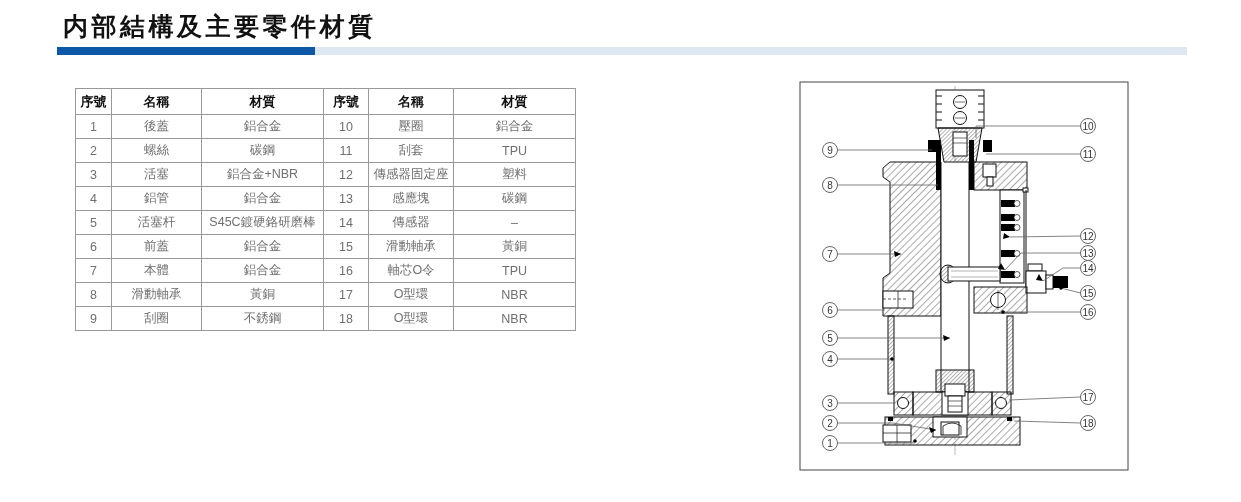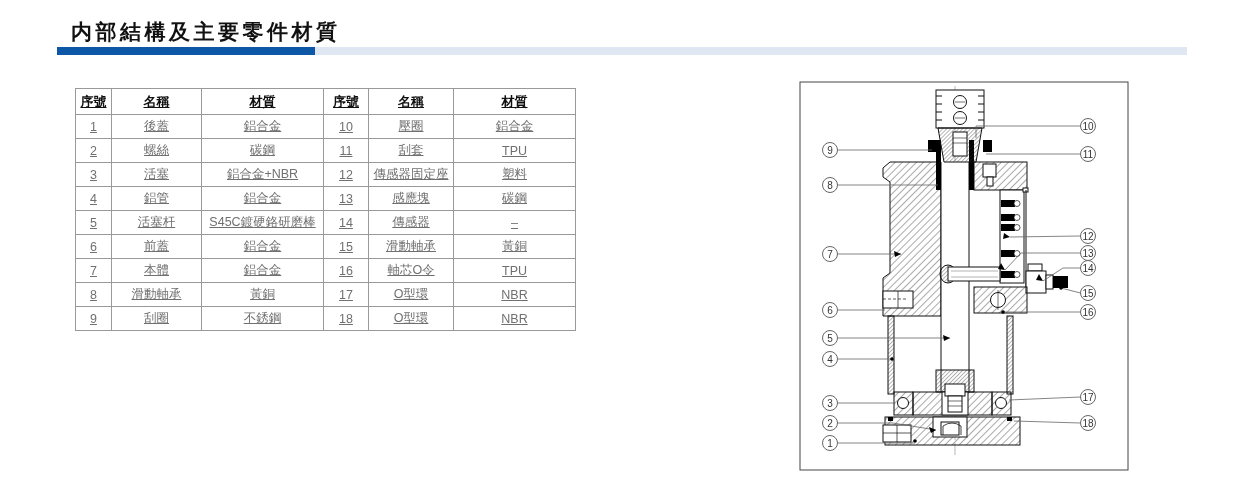--- a/index.html
+++ b/index.html
@@ -2,35 +2,35 @@
 <html style="--bar_dark: #0d57a7; --bar_light: #dfe7f2;"><head>
 <meta charset="utf-8">
 <style>
   html,body{margin:0;padding:0;}
   body{
     width:1241px;height:502px;position:relative;background:#fff;
     font-family:"Liberation Sans","DejaVu Sans",sans-serif;
     -webkit-font-smoothing:antialiased;
   }
   .page-title{
-    position:absolute;left:63px;top:10px;margin:8px;
-    font-size:21px;font-weight:bold;color:#111;letter-spacing:3.5px;
+    position:absolute;left:63px;top:10px;margin:0;
+    font-size:25px;font-weight:bold;color:#111;letter-spacing:3.5px;
     white-space:nowrap;
   }
   .title-bar{position:absolute;left:57px;top:47px;width:1130px;height:8px;display:flex;}
   .title-bar .seg-dark{width:258px;height:100%;background:var(--bar_dark,#0d57a7);}
   .title-bar .seg-light{flex:1;height:100%;background:var(--bar_light,#dfe7f2);}
 
   table.materials{
     position:absolute;left:75px;top:88px;border-collapse:collapse;
     table-layout:fixed;width:500px;
   }
   table.materials th,table.materials td{
     border:1px solid #999;text-align:center;vertical-align:middle;
-    padding:0 2px;overflow:hidden;white-space:nowrap;text-decoration:underline;
+    padding:0 2px;overflow:hidden;white-space:nowrap;
   }
   table.materials th{height:25px;font-size:13px;font-weight:bold;color:#111;}
   table.materials td{height:23px;font-size:12.5px;font-weight:normal;color:#707070;}
 
   .diagram-wrap{position:absolute;left:795px;top:78px;width:340px;height:400px;}
   .diagram-wrap svg{display:block;}
   svg text.co{font-family:"Liberation Sans","DejaVu Sans",sans-serif;font-size:10px;fill:#333;}
 </style>
 </head>
 <body>

